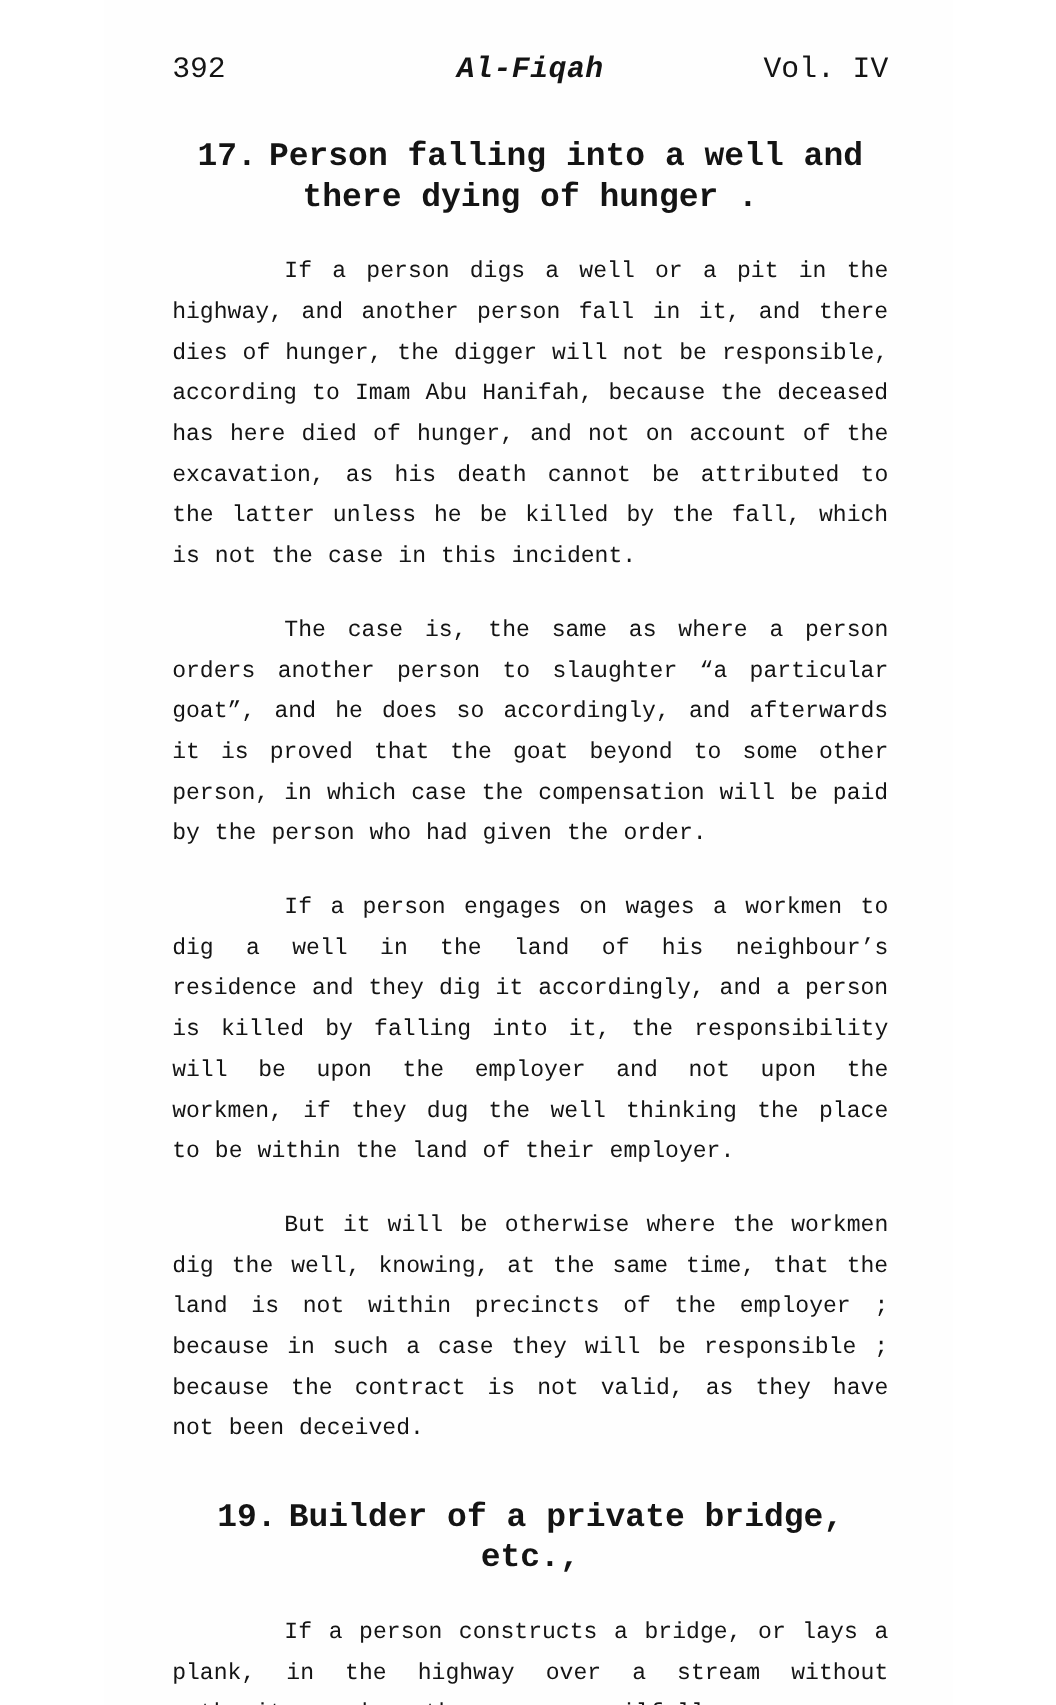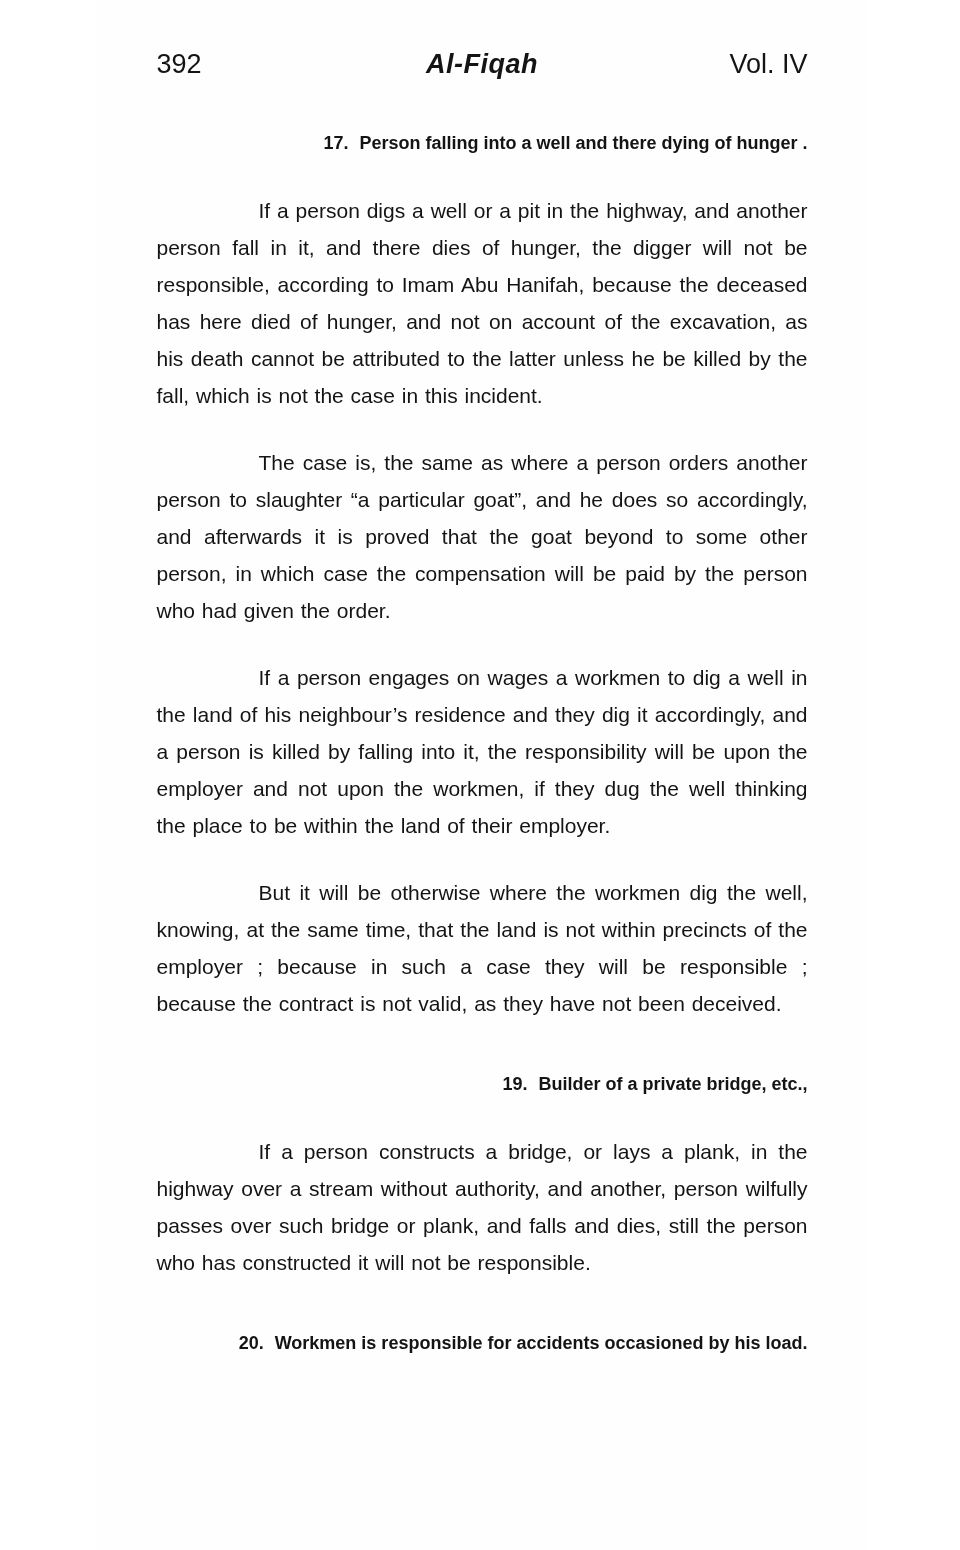--- a/index.html
+++ b/index.html
@@ -4,21 +4,21 @@
 <style>
   * { margin: 0; padding: 0; box-sizing: border-box; }
   html, body { background: #ffffff; }
   .page {
     position: relative;
     width: 771px;
     height: 1550px;
     margin: 0 auto;
     background: #fefefe;
     color: #141414;
-    font-family: Liberation Sans, sans-serif;
+    font-family: Liberation Mono, monospace;
     padding: 10px 58px 0 62px;
     overflow: hidden;
   }
   .page-header {
     display: grid;
     grid-template-columns: 1fr auto 1fr;
     align-items: baseline;
     font-size: 27px;
     line-height: 34px;
     margin-bottom: 6px;
@@ -26,24 +26,24 @@
   .page-number { justify-self: start; }
   .book-title {
     justify-self: center;
     font-style: italic;
     font-weight: bold;
     letter-spacing: 0.5px;
   }
   .volume { justify-self: end; margin-top: 37px; }
   .section-heading {
     margin-top: 44px;
-    font-size: 18px;
+    font-size: 30px;
     font-weight: bold;
     line-height: 37px;
-    text-align: right;
+    text-align: center;
   }
   .section-heading .sec-num { margin-right: 11px; }
   .para {
     margin-top: 30px;
     font-size: 21px;
     line-height: 37px;
     text-align: justify;
     text-indent: 102px;
     word-spacing: 1px;
   }

